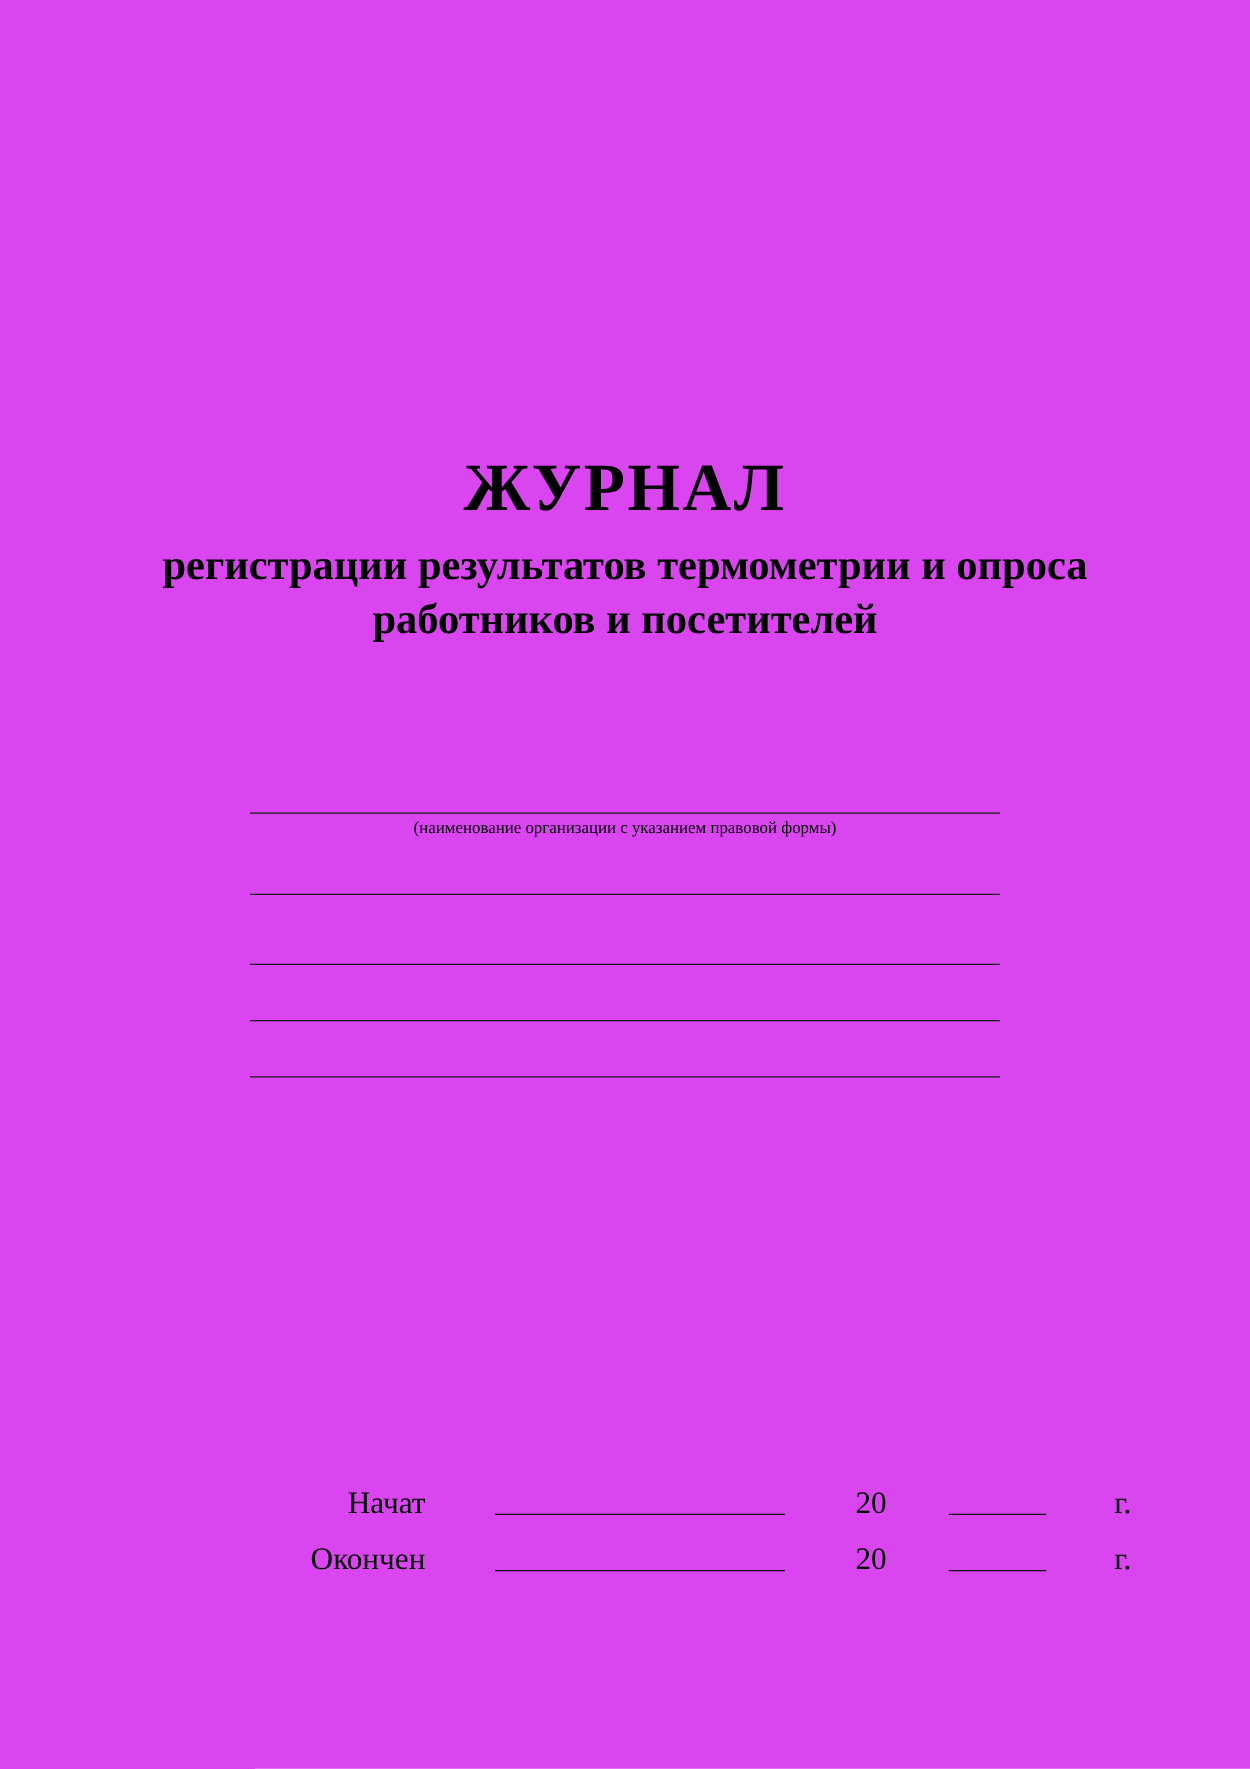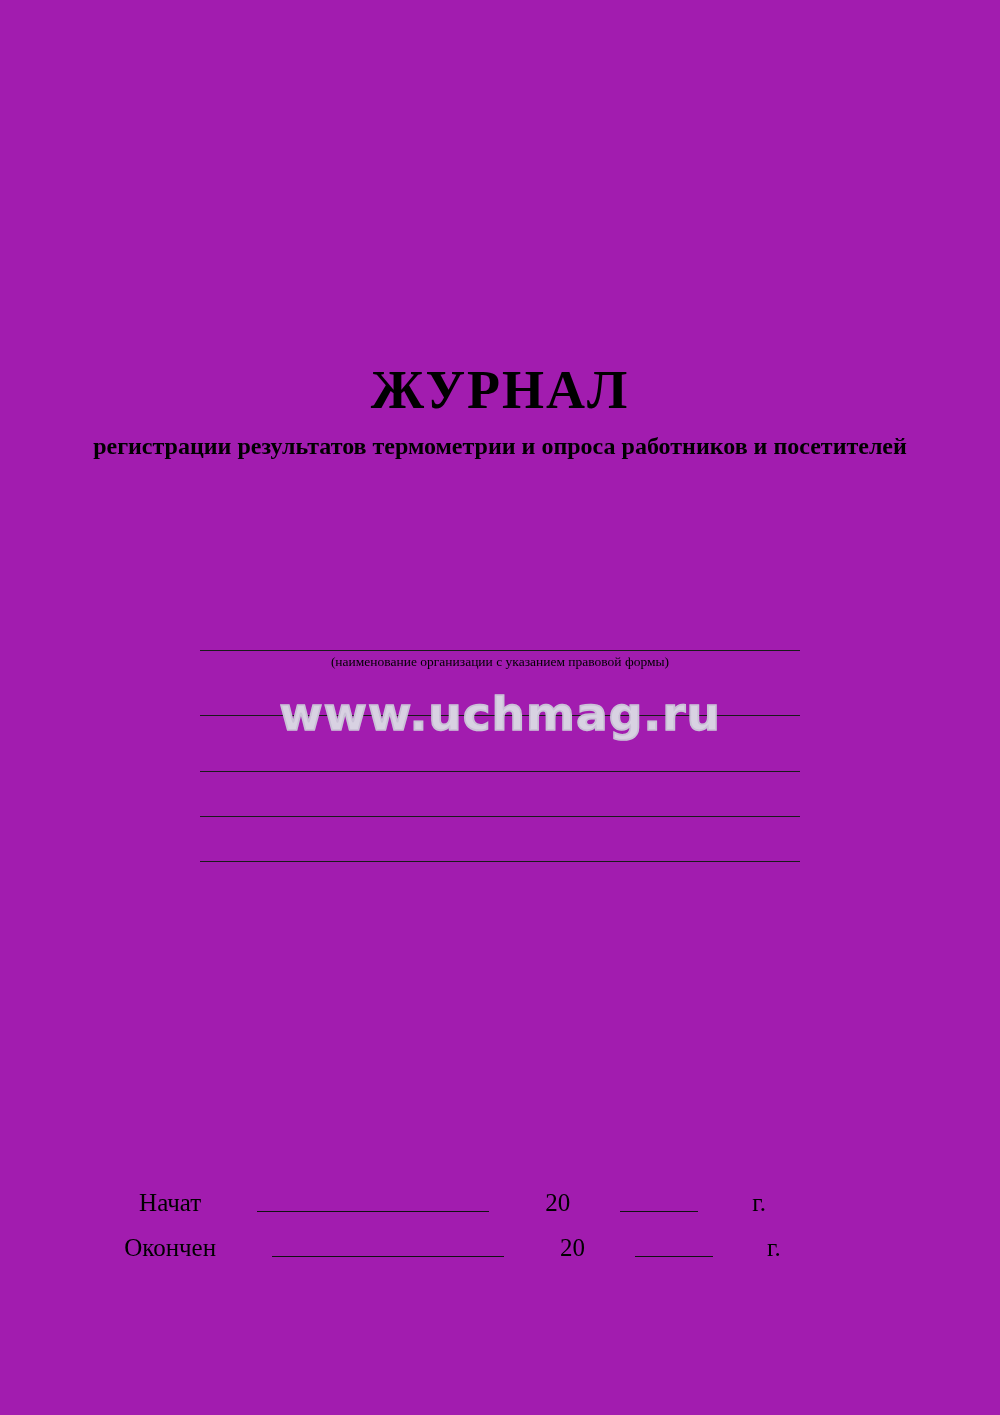--- a/index.html
+++ b/index.html
@@ -14,40 +14,40 @@
     font-family: "Liberation Serif", serif;
     color: #000000;
     overflow: hidden;
   }
 
   .page {
     position: absolute;
     left: 0; top: 0;
     width: 1000px;
     height: 1415px;
-    background: #a21caf;
+    background: #d946ef;
   }
 
   
   .title-block {
     position: absolute;
     left: 0;
     top: 362px;
     width: 1000px;
     text-align: center;
   }
   .title-main {
     font-size: 54px;
     font-weight: bold;
     letter-spacing: 2px;
     line-height: 1.05;
     margin: 0;
   }
   .title-sub {
-    font-size: 24px;
+    font-size: 34px;
     font-weight: bold;
     line-height: 1.28;
     margin: 12px 0 0 0;
     padding: 0 90px;
   }
 
   
   .rules {
     position: absolute;
     left: 200px;
@@ -92,21 +92,21 @@
   
   .dates {
     position: absolute;
     left: 0;
     top: 1190px;
     width: 1000px;
   }
   .date-row {
     display: flex;
     align-items: flex-end;
-    justify-content: center;
+    justify-content: flex-end;
     padding-right: 95px;
     font-size: 25px;
     line-height: 1.0;
     margin-bottom: 18px;
     gap: 48px;
   }
   .date-label {
     white-space: nowrap;
     padding-bottom: 2px;
   }
@@ -149,21 +149,20 @@
     <div class="rule"></div>
 
     <div class="gap-md"></div>
     <div class="rule"></div>
 
     <div class="gap-md"></div>
     <div class="rule"></div>
 
   </div>
 
-  <div class="watermark">www.uchmag.ru</div>
 
   <div class="dates">
 
     <div class="date-row">
       <span class="date-label">Начат</span>
       <span class="line-long"></span>
       <span class="year-text">20</span>
       <span class="line-short"></span>
       <span class="g-text">г.</span>
     </div>

